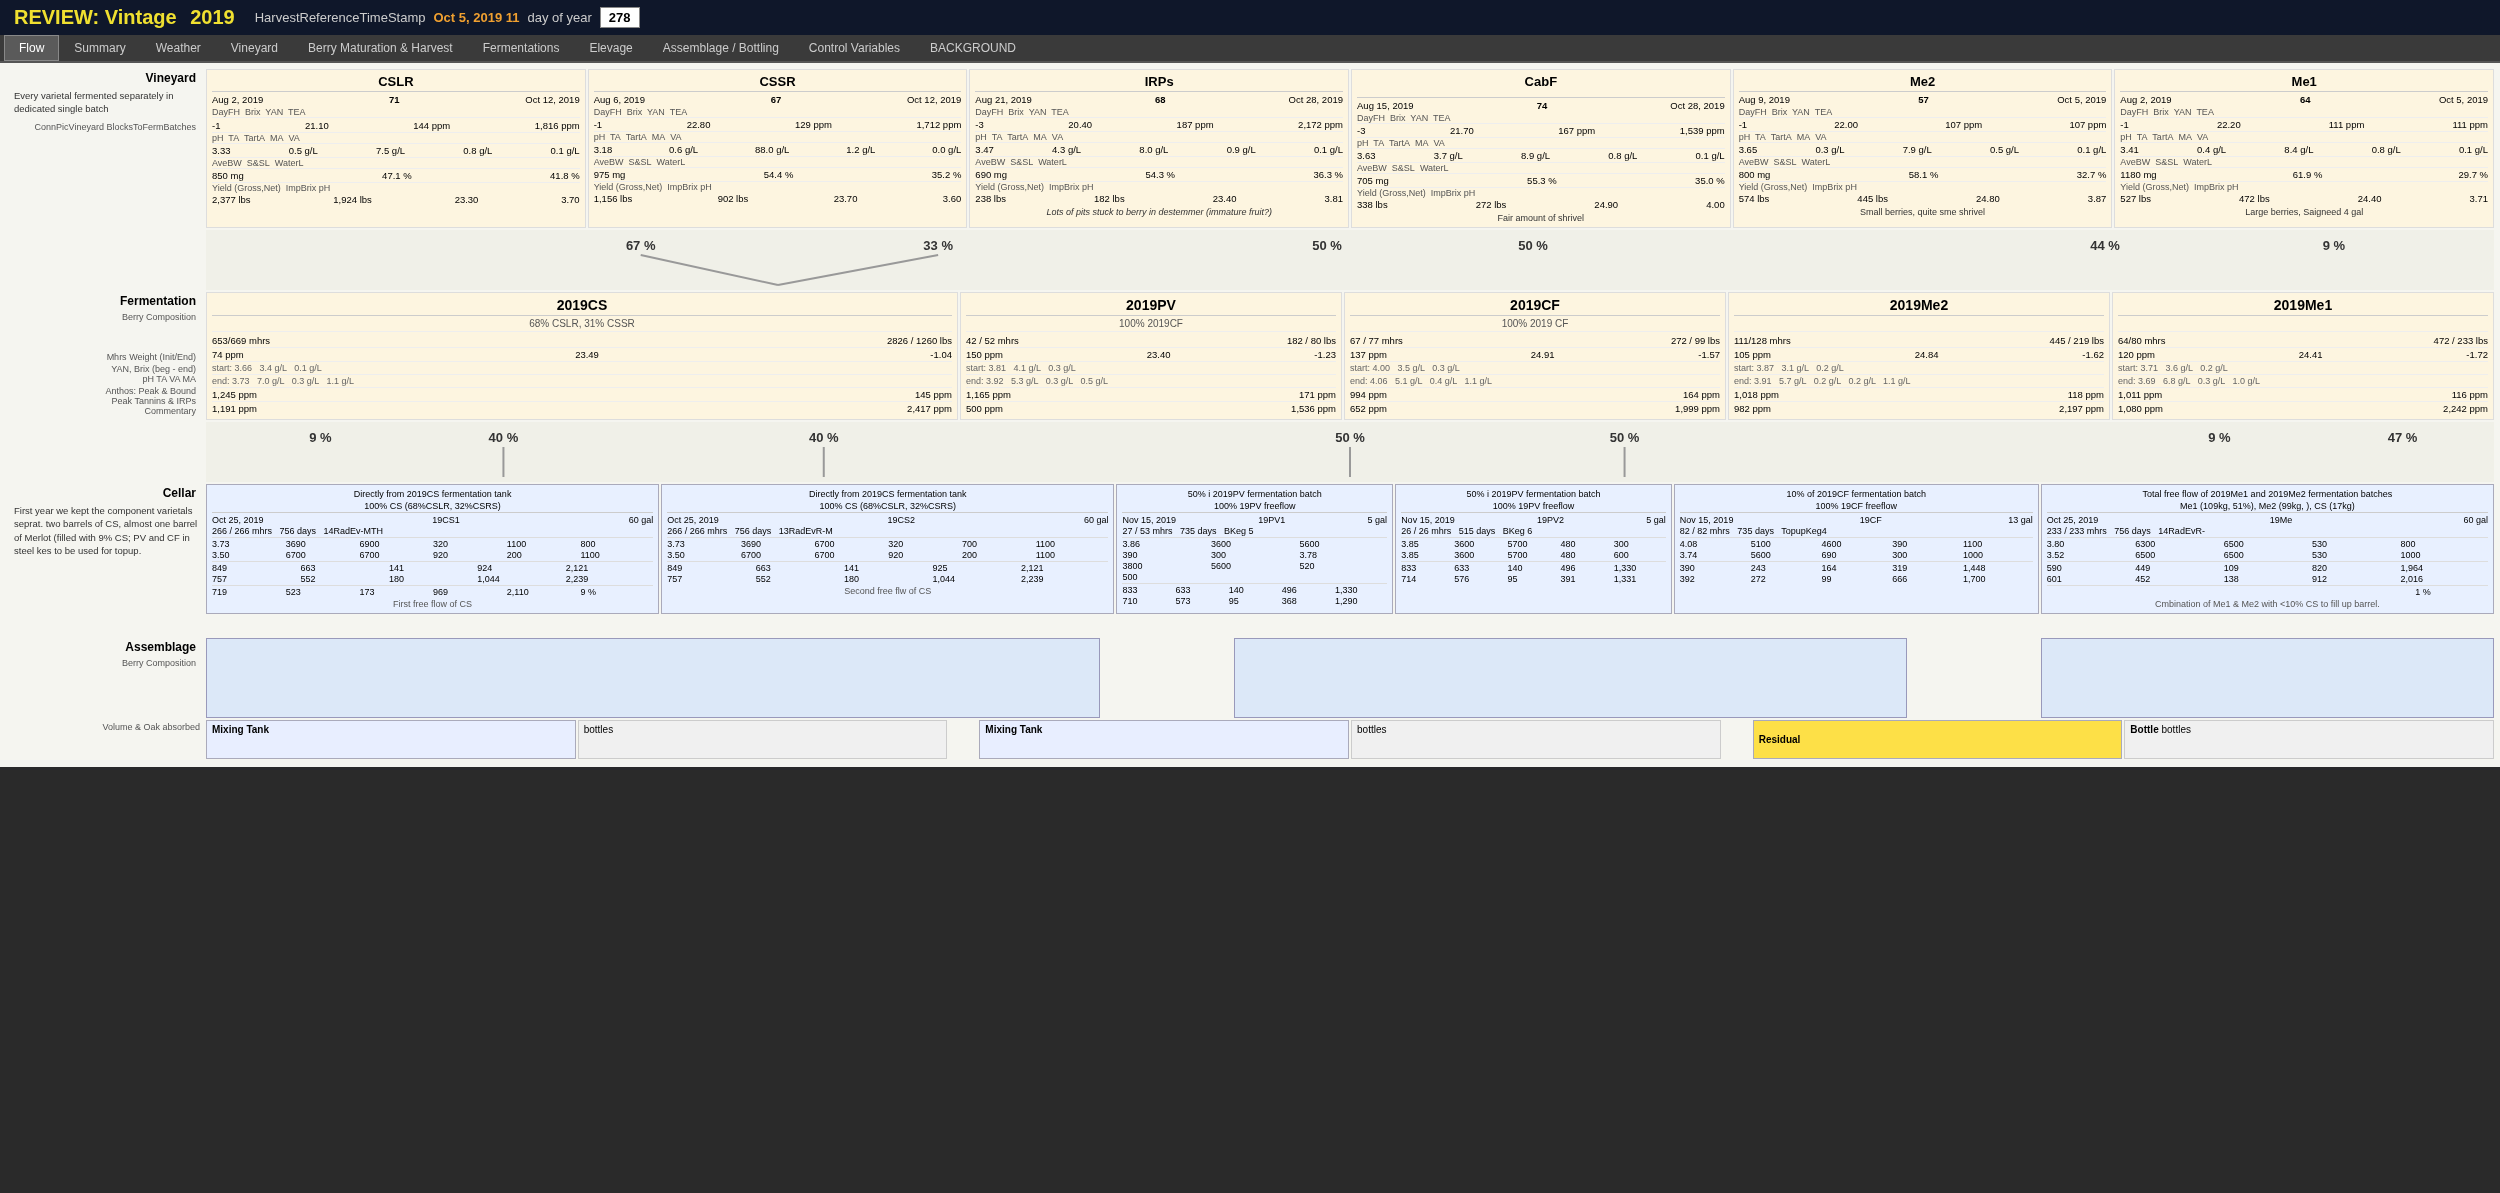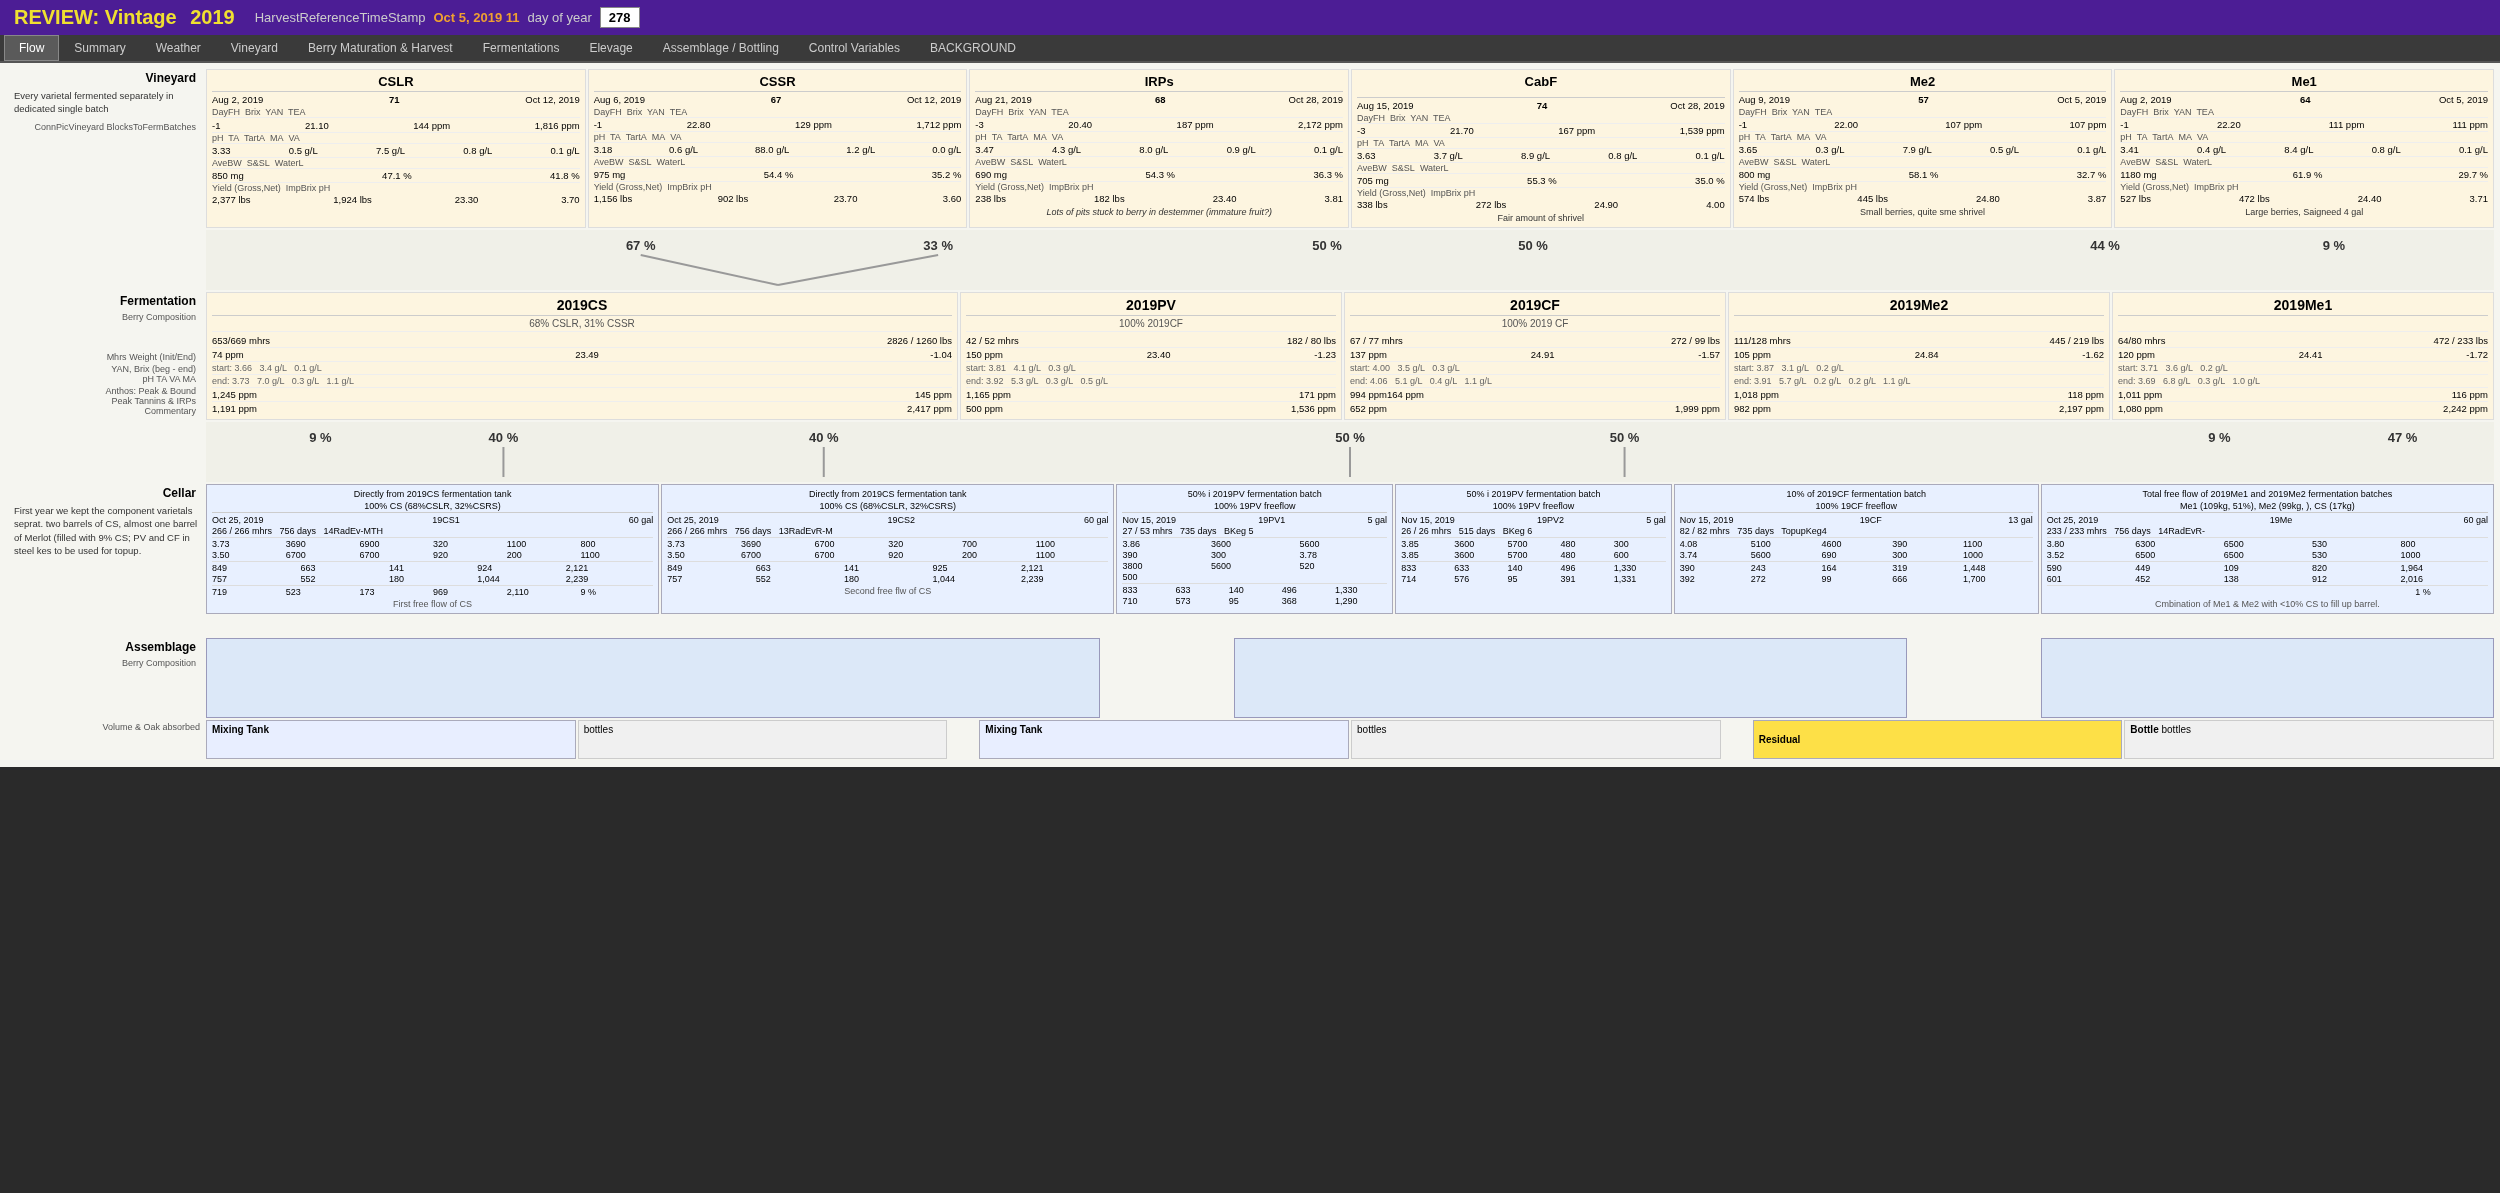--- a/index.html
+++ b/index.html
@@ -8,21 +8,21 @@
       font-size: 11px;
       background: #2a2a2a;
       color: #000;
       width: 2500px;
       min-height: 1193px;
       overflow-x: auto;
     }
 
     
     .header {
-      background: #4c1d95;
+      background: #0f172a;
       display: flex;
       align-items: center;
       padding: 6px 14px;
       gap: 20px;
     }
     .header-title {
       font-size: 20px;
       font-weight: bold;
       color: #fff;
     }
@@ -437,21 +437,21 @@
         <span>67 / 77 mhrs</span>
         <span>272 / 99 lbs</span>
       </div>
       <div style="display:flex; justify-content:space-between; font-size:9.5px; border-bottom:1px solid #eee; padding:1px 0;">
         <span>137 ppm</span>
         <span>24.91</span>
         <span>-1.57</span>
       </div>
       <div style="font-size:9px; color:#666; border-bottom:1px solid #eee; padding:1px 0;">start: 4.00 &nbsp; 3.5 g/L &nbsp; 0.3 g/L</div>
       <div style="font-size:9px; color:#666; border-bottom:1px solid #eee; padding:1px 0;">end: 4.06 &nbsp; 5.1 g/L &nbsp; 0.4 g/L &nbsp; 1.1 g/L</div>
-      <div style="display:flex; font-size:9.5px; border-bottom:1px solid #eee; padding:1px 0;">
+      <div style="display:flex; justify-content:space-between; font-size:9.5px; border-bottom:1px solid #eee; padding:1px 0;">
         <span>994 ppm</span>
         <span>164 ppm</span>
       </div>
       <div style="display:flex; justify-content:space-between; font-size:9.5px; padding:1px 0;">
         <span>652 ppm</span>
         <span>1,999 ppm</span>
       </div>
     </div>
 
     <div style="flex:1; background:#fdf5e0; border:1px solid #ddd; padding:4px 5px; font-size:10px; margin-left:2px;">

